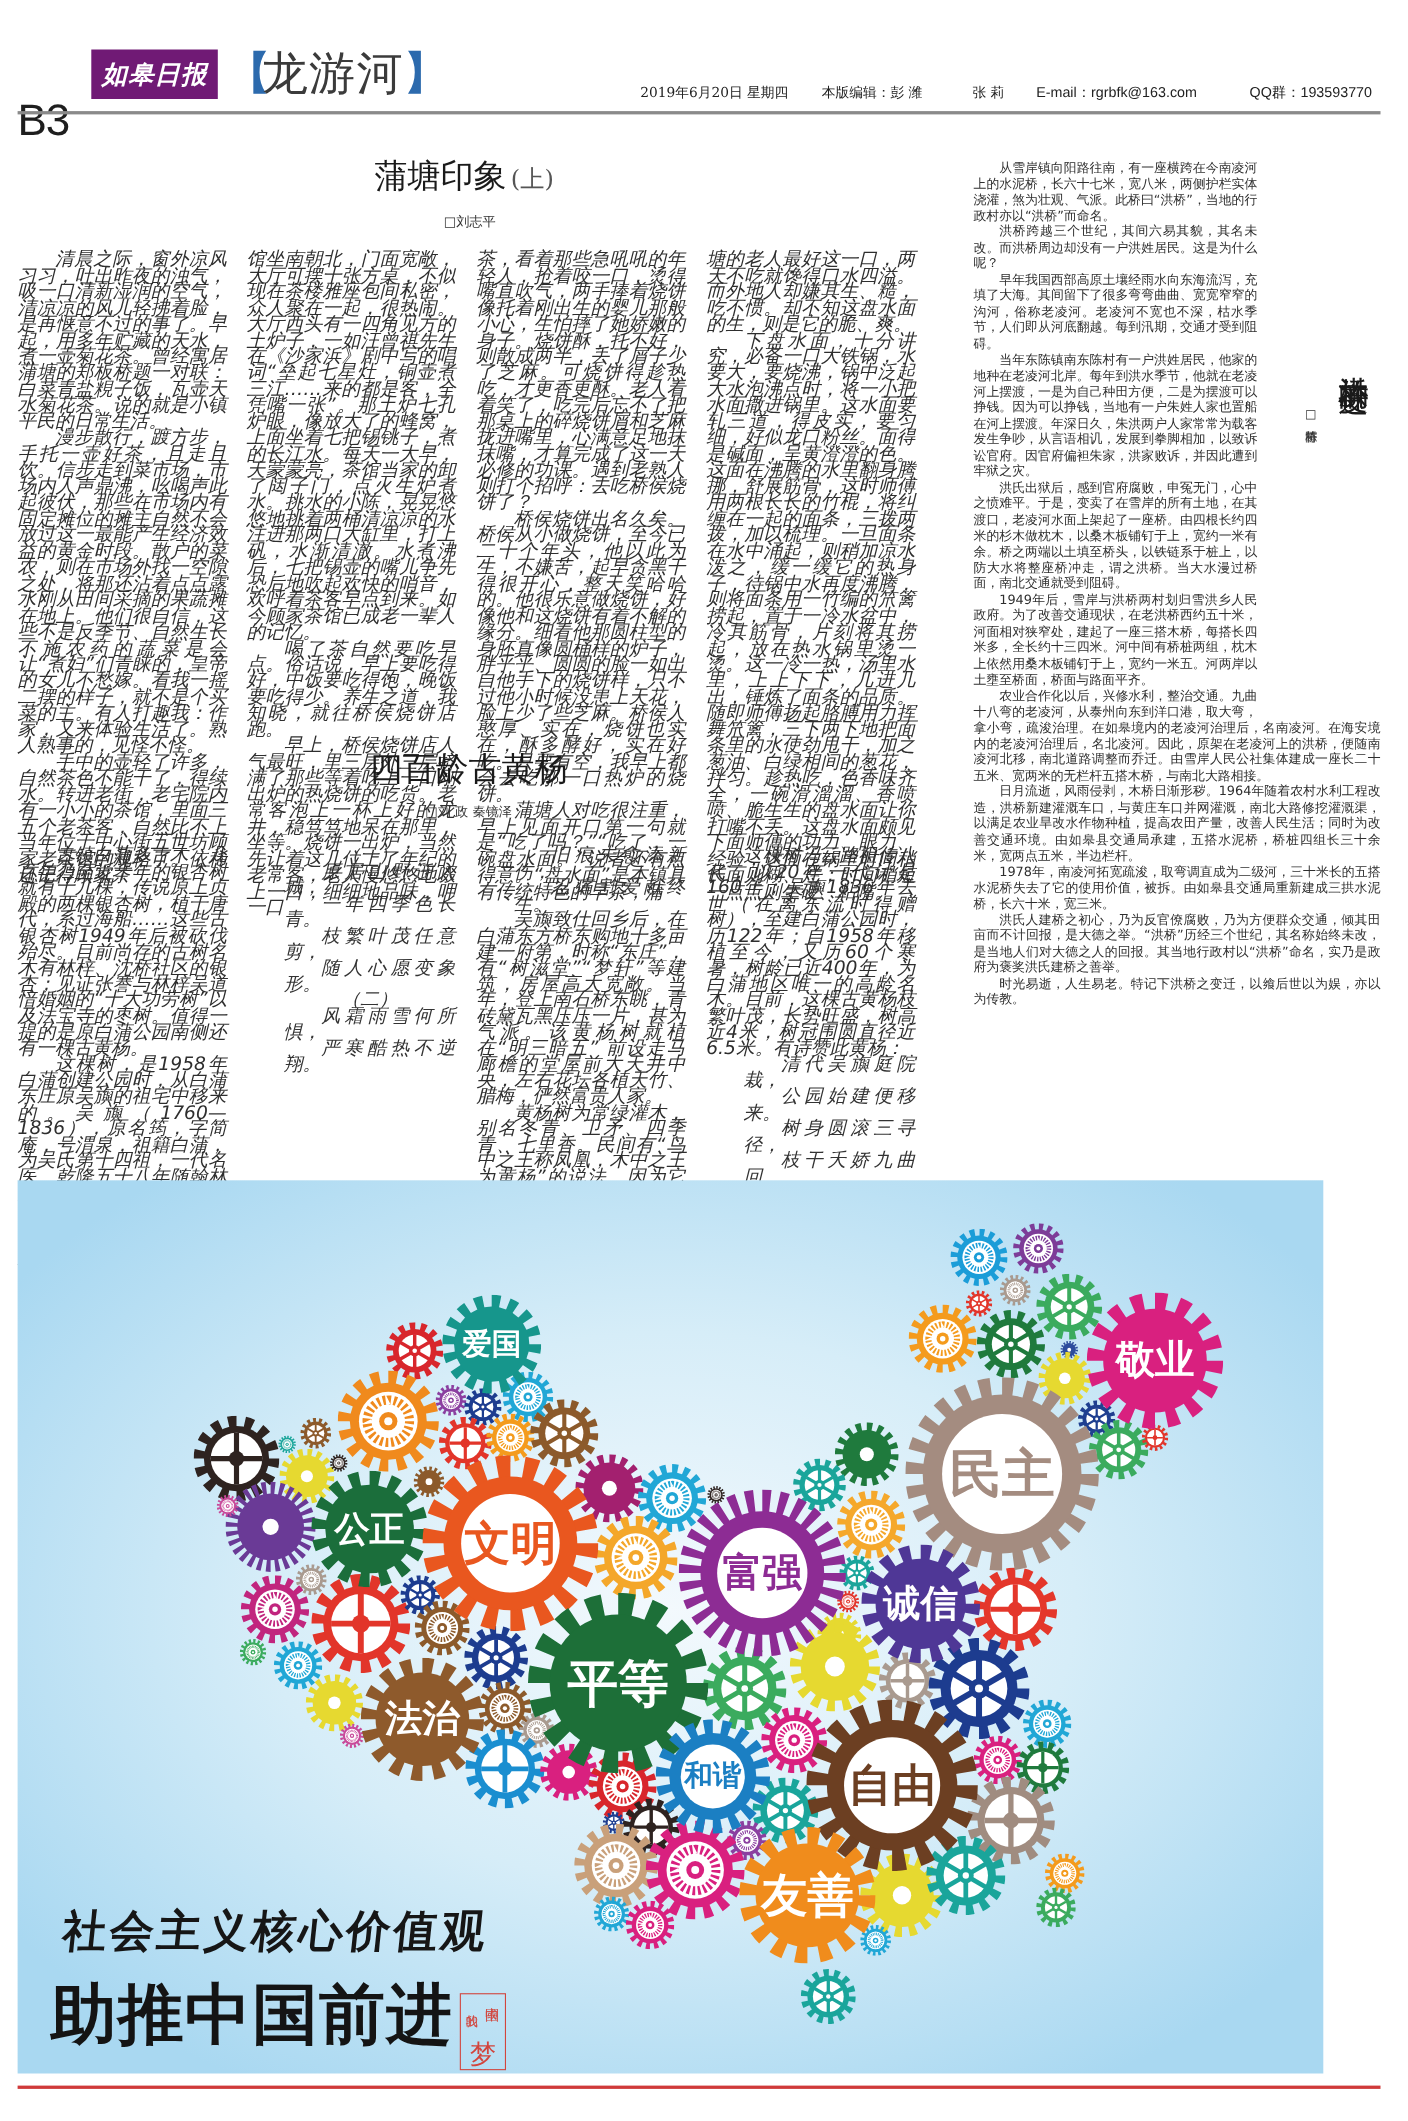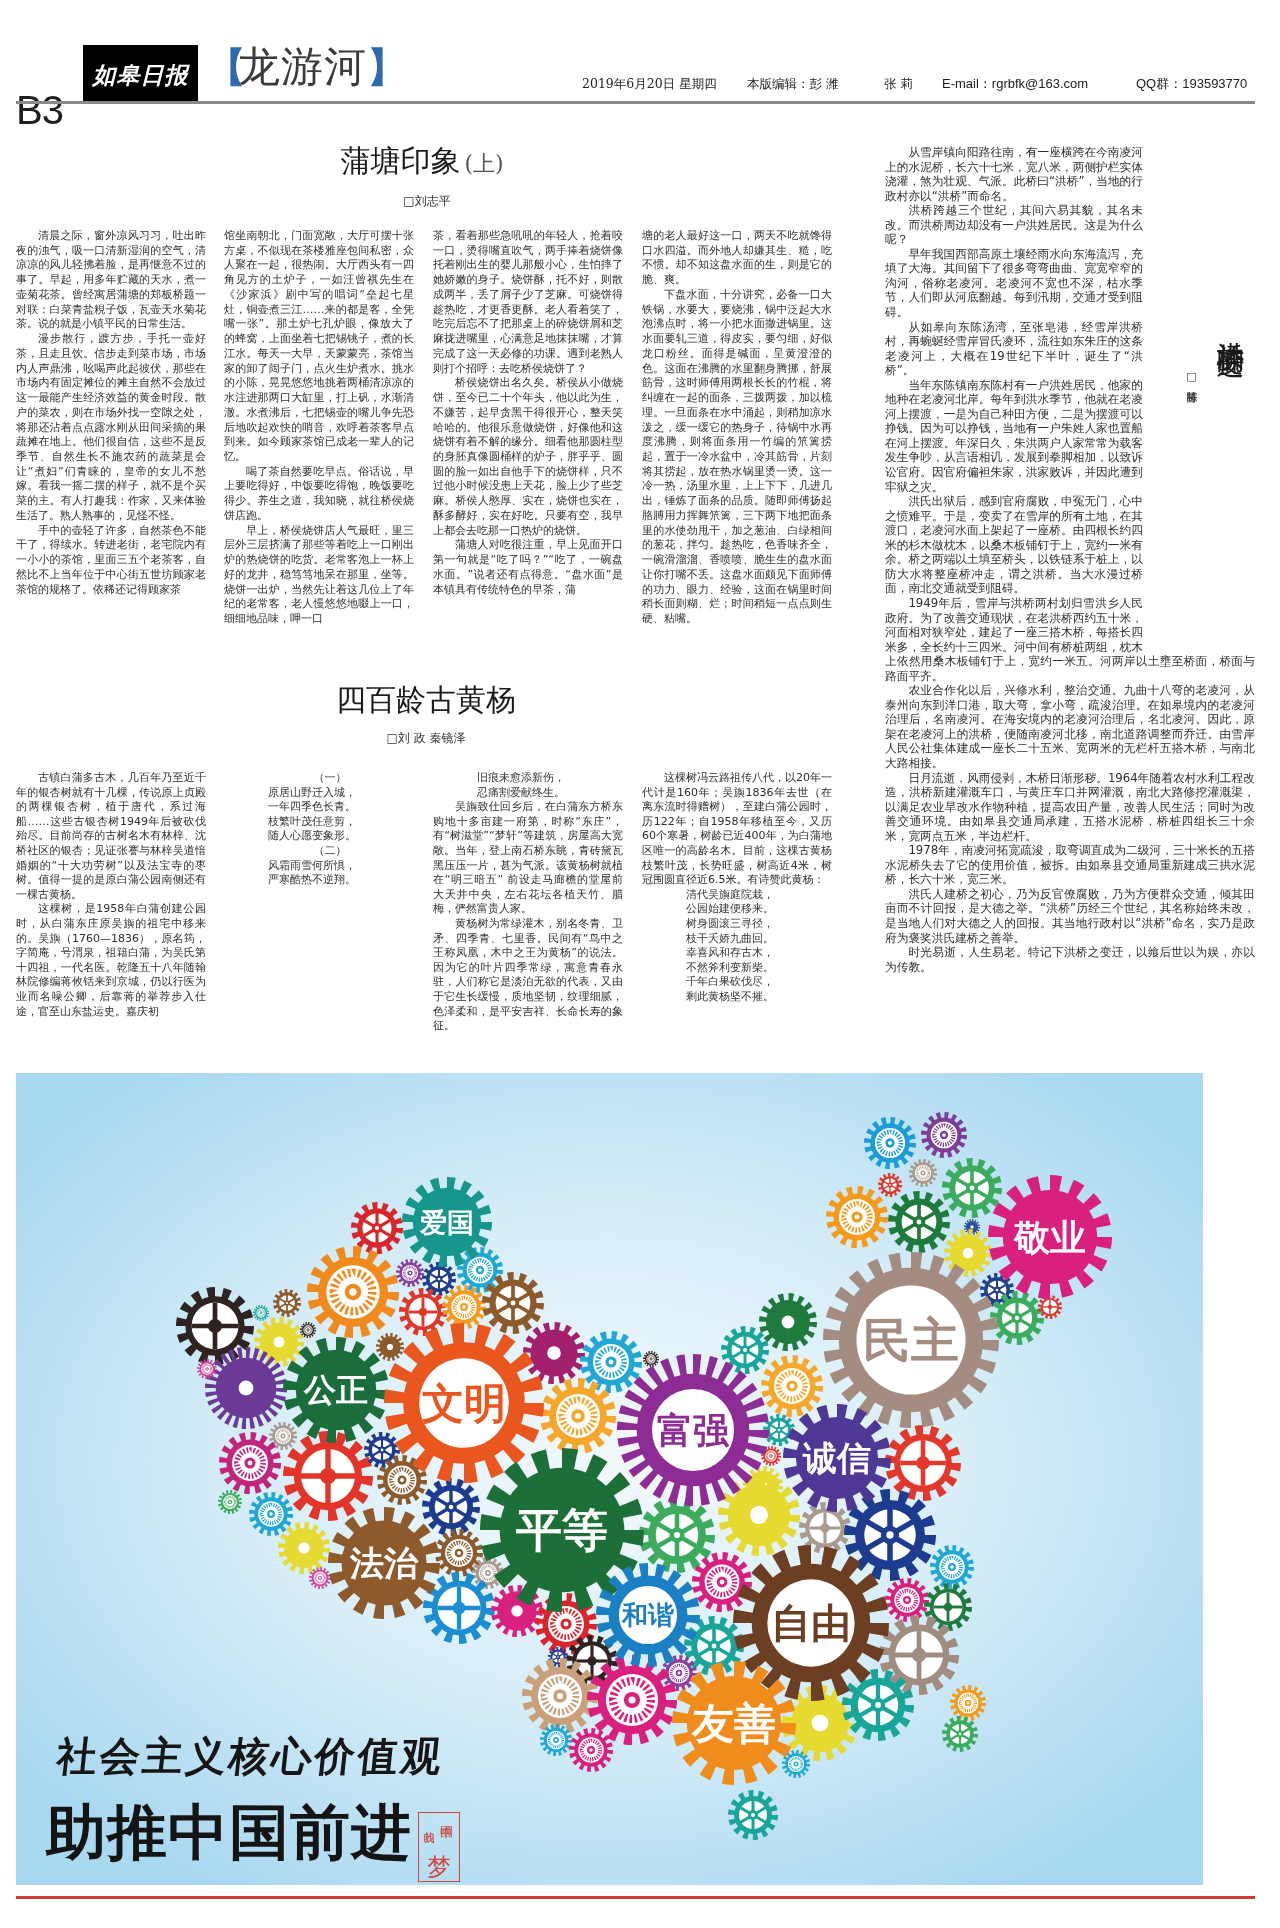--- a/index.html
+++ b/index.html
@@ -1,33 +1,33 @@
 <!DOCTYPE html>
 <html><head>
 <meta charset="utf-8">
 <style>
   html,body{margin:0;padding:0;background:#fff;}
   #page{position:relative;width:1280px;height:1928px;overflow:hidden;background:#fff;
         font-family:"DejaVu Sans",sans-serif;color:#2b2b2b;}
   .abs{position:absolute;}
   
   .page-no{left:16px;top:50px;font:40px/40px "Liberation Sans",sans-serif;color:#1e1e1e;letter-spacing:-1px;margin-top:40px;}
-  .logo{left:83px;top:45px;width:115px;height:59px;background:#000000;color:#fff;display:flex;
+  .logo{left:83px;top:45px;width:115px;height:45px;background:#701a75;color:#fff;display:flex;
         align-items:center;justify-content:center;font:italic bold 23px/1 "DejaVu Serif",serif;letter-spacing:1px;}
   .section{left:206px;top:42px;height:50px;display:flex;align-items:center;}
   .section .br{color:#2c6aad;font:bold 40px/50px "DejaVu Sans",sans-serif;width:32px;text-align:center;}
   .section .nm{color:#3b3b3b;font:42px/50px "DejaVu Sans",sans-serif;letter-spacing:1px;}
   .meta{top:76px;font:12.5px/16px "DejaVu Serif",serif;color:#222;white-space:nowrap;}
   .meta.sans{font-family:"Liberation Sans",sans-serif;font-size:13px;}
   .rule{left:16px;top:101px;width:1239px;height:3px;background:#8a8a8a;}
   
   .title{position:absolute;text-align:center;font:30px/34px "DejaVu Serif",serif;color:#1a1a1a;white-space:nowrap;}
   .title .suffix{font-size:22px;color:#555;margin-left:4px;}
   .byline{position:absolute;text-align:center;font-size:12px;line-height:14px;color:#333;}
-  .col{position:absolute;width:190px;font-size:11px;line-height:14.73px;text-align:justify;color:#2e2e2e;}
+  .col{position:absolute;width:190px;font-size:17px;line-height:14.73px;text-align:justify;color:#2e2e2e;font-style:italic;}
   .col p{margin:0;text-indent:2em;}
   .col p.cont{text-indent:0;}
   .a2 .col{line-height:14.6px;}
   .poem{margin:0;padding-left:2em;font-family:"DejaVu Serif",serif;color:#333;}
   .poem.center{padding-left:0;text-align:center;}
   
   .hq{position:absolute;left:885px;top:145px;width:370px;font-size:11.7px;line-height:14.55px;text-align:justify;color:#2e2e2e;}
   .hq p{margin:0;text-indent:2em;}
   .hq-float{float:right;width:112px;height:500px;position:relative;}
   .hq-title{position:absolute;left:72px;top:175px;writing-mode:vertical-rl;font:28px/30px "DejaVu Serif",serif;letter-spacing:1.6px;color:#1a1a1a;}
@@ -130,21 +130,20 @@
   </section>
 
   <section class="hq">
     <div class="hq-float">
       <div class="hq-by">□符陈桥</div>
       <div class="hq-title">洪桥的变迁</div>
     </div>
     <p>从雪岸镇向阳路往南，有一座横跨在今南凌河上的水泥桥，长六十七米，宽八米，两侧护栏实体浇灌，煞为壮观、气派。此桥曰“洪桥”，当地的行政村亦以“洪桥”而命名。</p>
     <p>洪桥跨越三个世纪，其间六易其貌，其名未改。而洪桥周边却没有一户洪姓居民。这是为什么呢？</p>
     <p>早年我国西部高原土壤经雨水向东海流泻，充填了大海。其间留下了很多弯弯曲曲、宽宽窄窄的沟河，俗称老凌河。老凌河不宽也不深，枯水季节，人们即从河底翻越。每到汛期，交通才受到阻碍。</p>
-    <p>从如皋向东陈汤湾，至张皂港，经雪岸洪桥村，再蜿蜒经雪岸冒氏凌环，流往如东朱庄的这条老凌河上，大概在19世纪下半叶，诞生了“洪桥”。</p>
     <p>当年东陈镇南东陈村有一户洪姓居民，他家的地种在老凌河北岸。每年到洪水季节，他就在老凌河上摆渡，一是为自己种田方便，二是为摆渡可以挣钱。因为可以挣钱，当地有一户朱姓人家也置船在河上摆渡。年深日久，朱洪两户人家常常为载客发生争吵，从言语相讥，发展到拳脚相加，以致诉讼官府。因官府偏袒朱家，洪家败诉，并因此遭到牢狱之灾。</p>
     <p>洪氏出狱后，感到官府腐败，申冤无门，心中之愤难平。于是，变卖了在雪岸的所有土地，在其渡口，老凌河水面上架起了一座桥。由四根长约四米的杉木做枕木，以桑木板铺钉于上，宽约一米有余。桥之两端以土填至桥头，以铁链系于桩上，以防大水将整座桥冲走，谓之洪桥。当大水漫过桥面，南北交通就受到阻碍。</p>
     <p>1949年后，雪岸与洪桥两村划归雪洪乡人民政府。为了改善交通现状，在老洪桥西约五十米，河面相对狭窄处，建起了一座三搭木桥，每搭长四米多，全长约十三四米。河中间有桥桩两组，枕木上依然用桑木板铺钉于上，宽约一米五。河两岸以土壅至桥面，桥面与路面平齐。</p>
     <p>农业合作化以后，兴修水利，整治交通。九曲十八弯的老凌河，从泰州向东到洋口港，取大弯，拿小弯，疏浚治理。在如皋境内的老凌河治理后，名南凌河。在海安境内的老凌河治理后，名北凌河。因此，原架在老凌河上的洪桥，便随南凌河北移，南北道路调整而乔迁。由雪岸人民公社集体建成一座长二十五米、宽两米的无栏杆五搭木桥，与南北大路相接。</p>
     <p>日月流逝，风雨侵剥，木桥日渐形秽。1964年随着农村水利工程改造，洪桥新建灌溉车口，与黄庄车口并网灌溉，南北大路修挖灌溉渠，以满足农业旱改水作物种植，提高农田产量，改善人民生活；同时为改善交通环境。由如皋县交通局承建，五搭水泥桥，桥桩四组长三十余米，宽两点五米，半边栏杆。</p>
     <p>1978年，南凌河拓宽疏浚，取弯调直成为二级河，三十米长的五搭水泥桥失去了它的使用价值，被拆。由如皋县交通局重新建成三拱水泥桥，长六十米，宽三米。</p>
     <p>洪氏人建桥之初心，乃为反官僚腐败，乃为方便群众交通，倾其田亩而不计回报，是大德之举。“洪桥”历经三个世纪，其名称始终未改，是当地人们对大德之人的回报。其当地行政村以“洪桥”命名，实乃是政府为褒奖洪氏建桥之善举。</p>
     <p>时光易逝，人生易老。特记下洪桥之变迁，以飨后世以为娱，亦以为传教。</p>
   </section>
 

